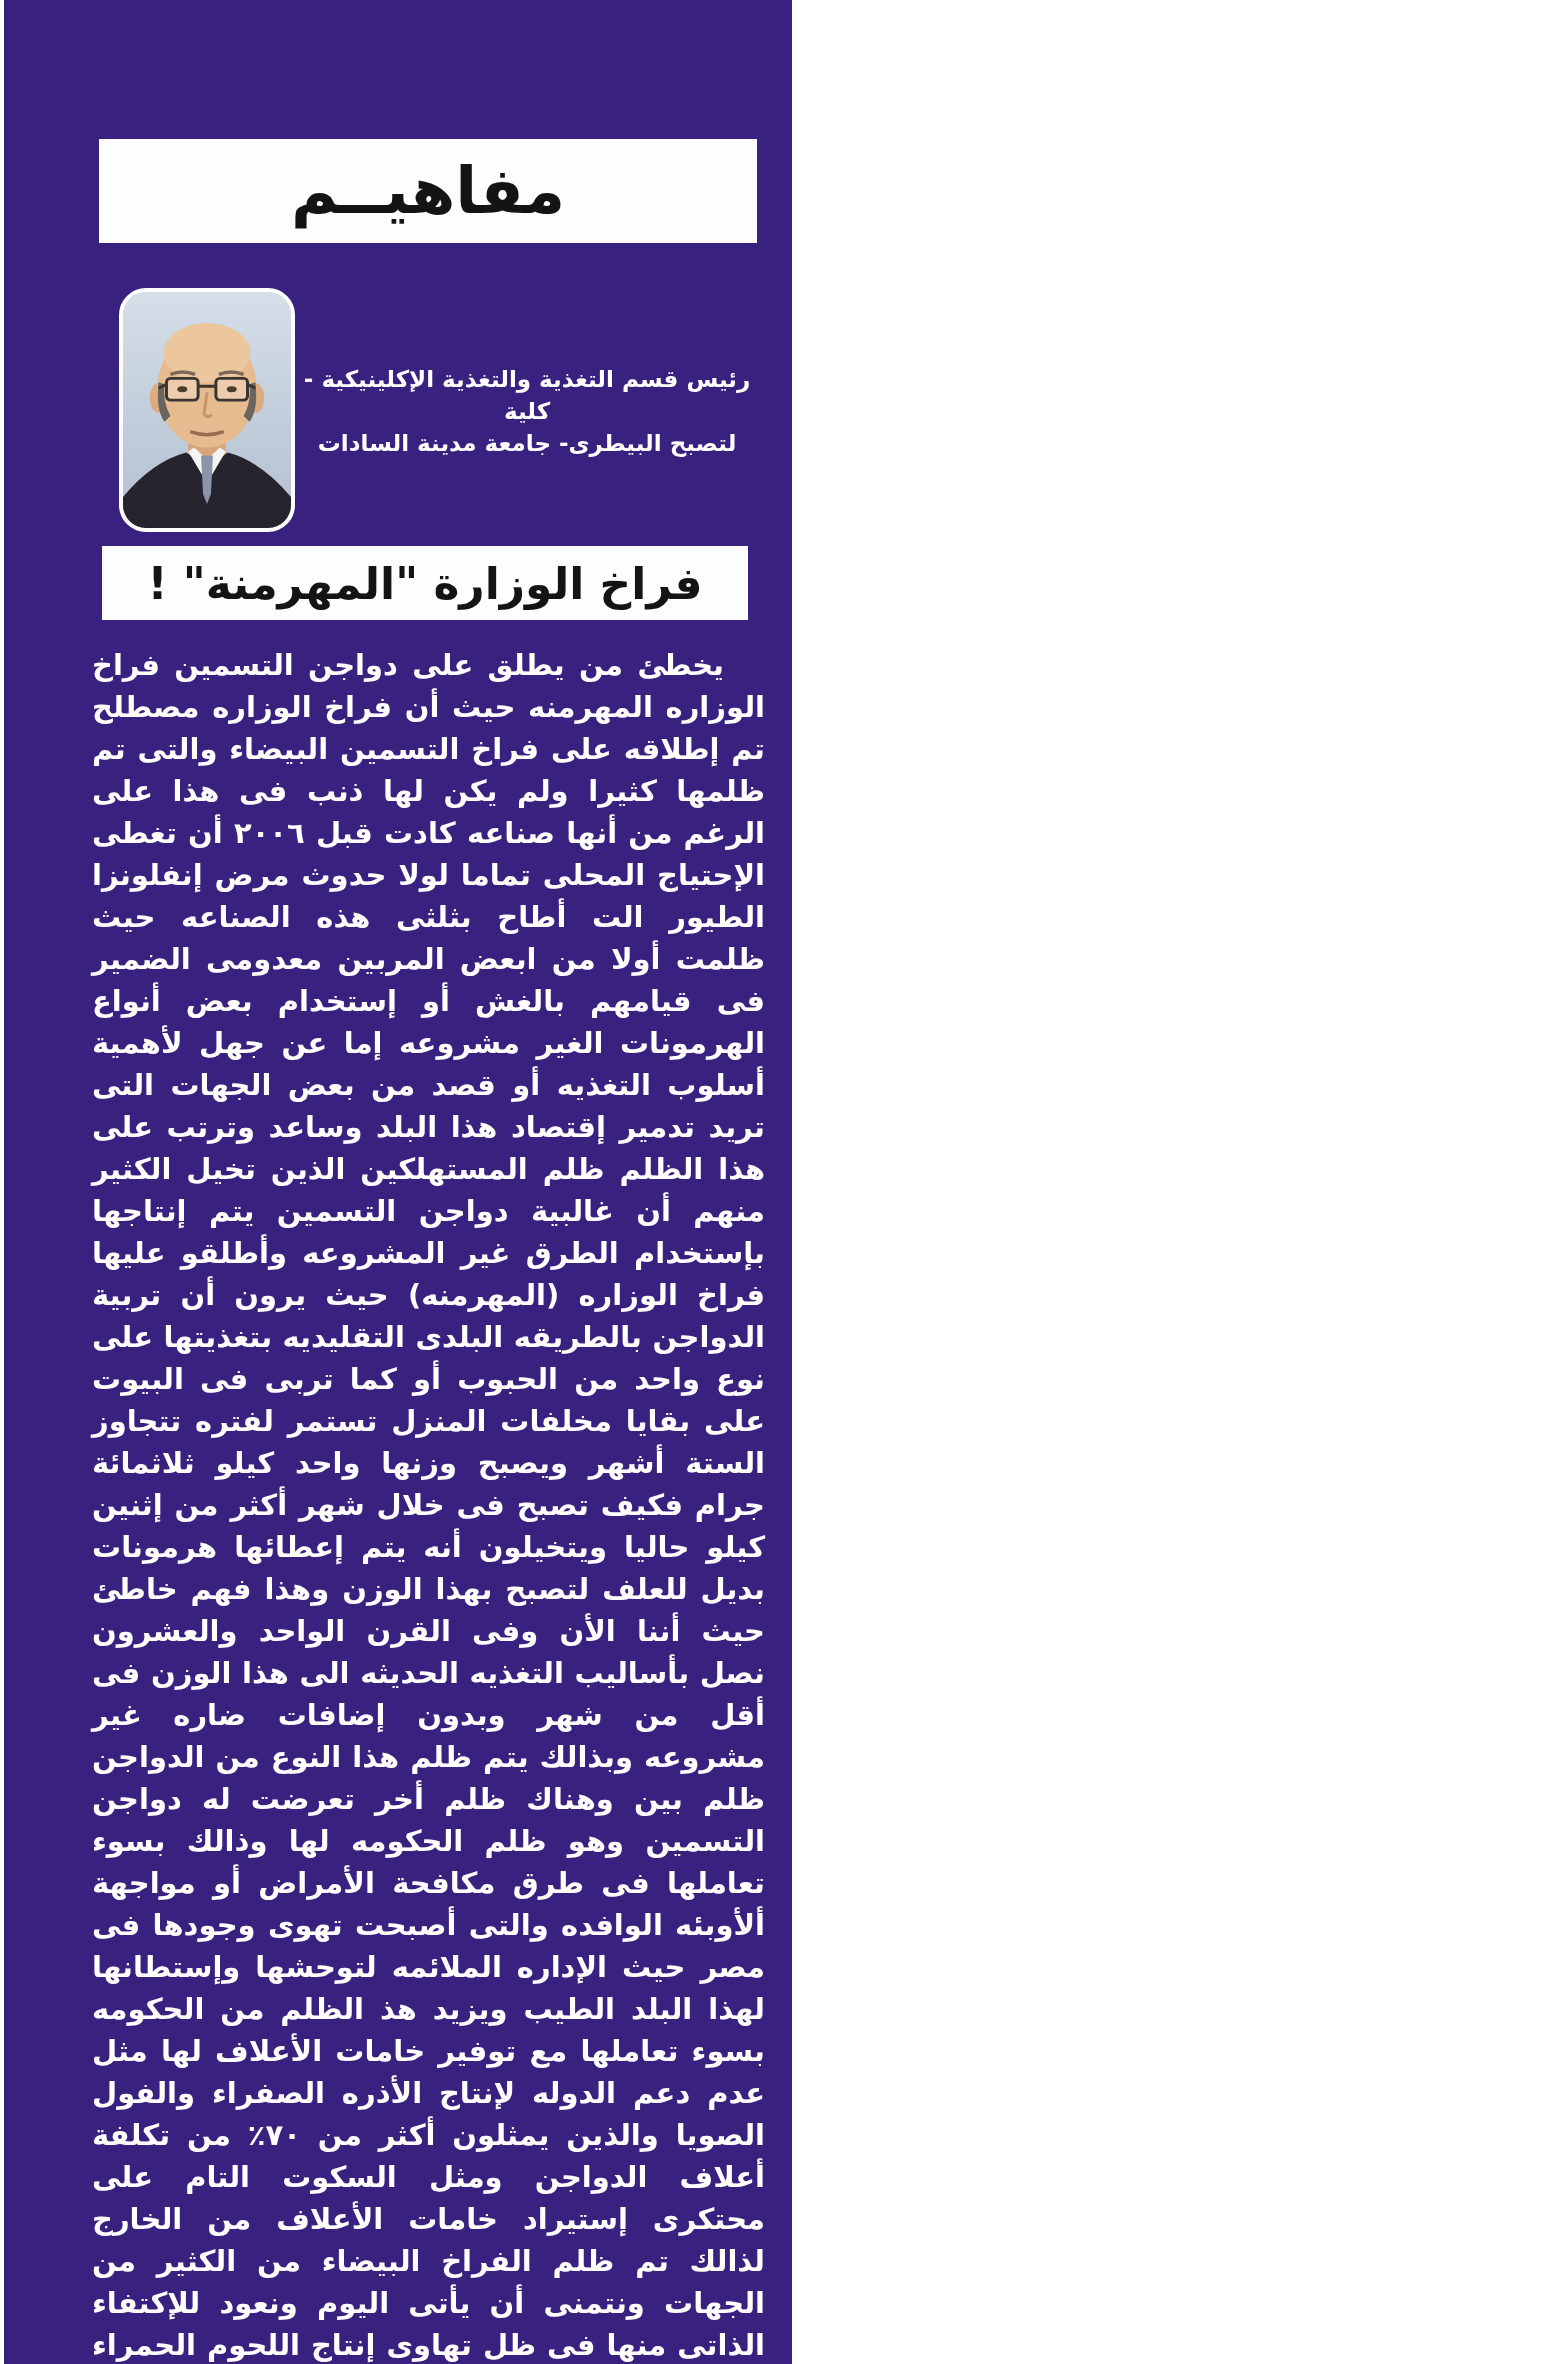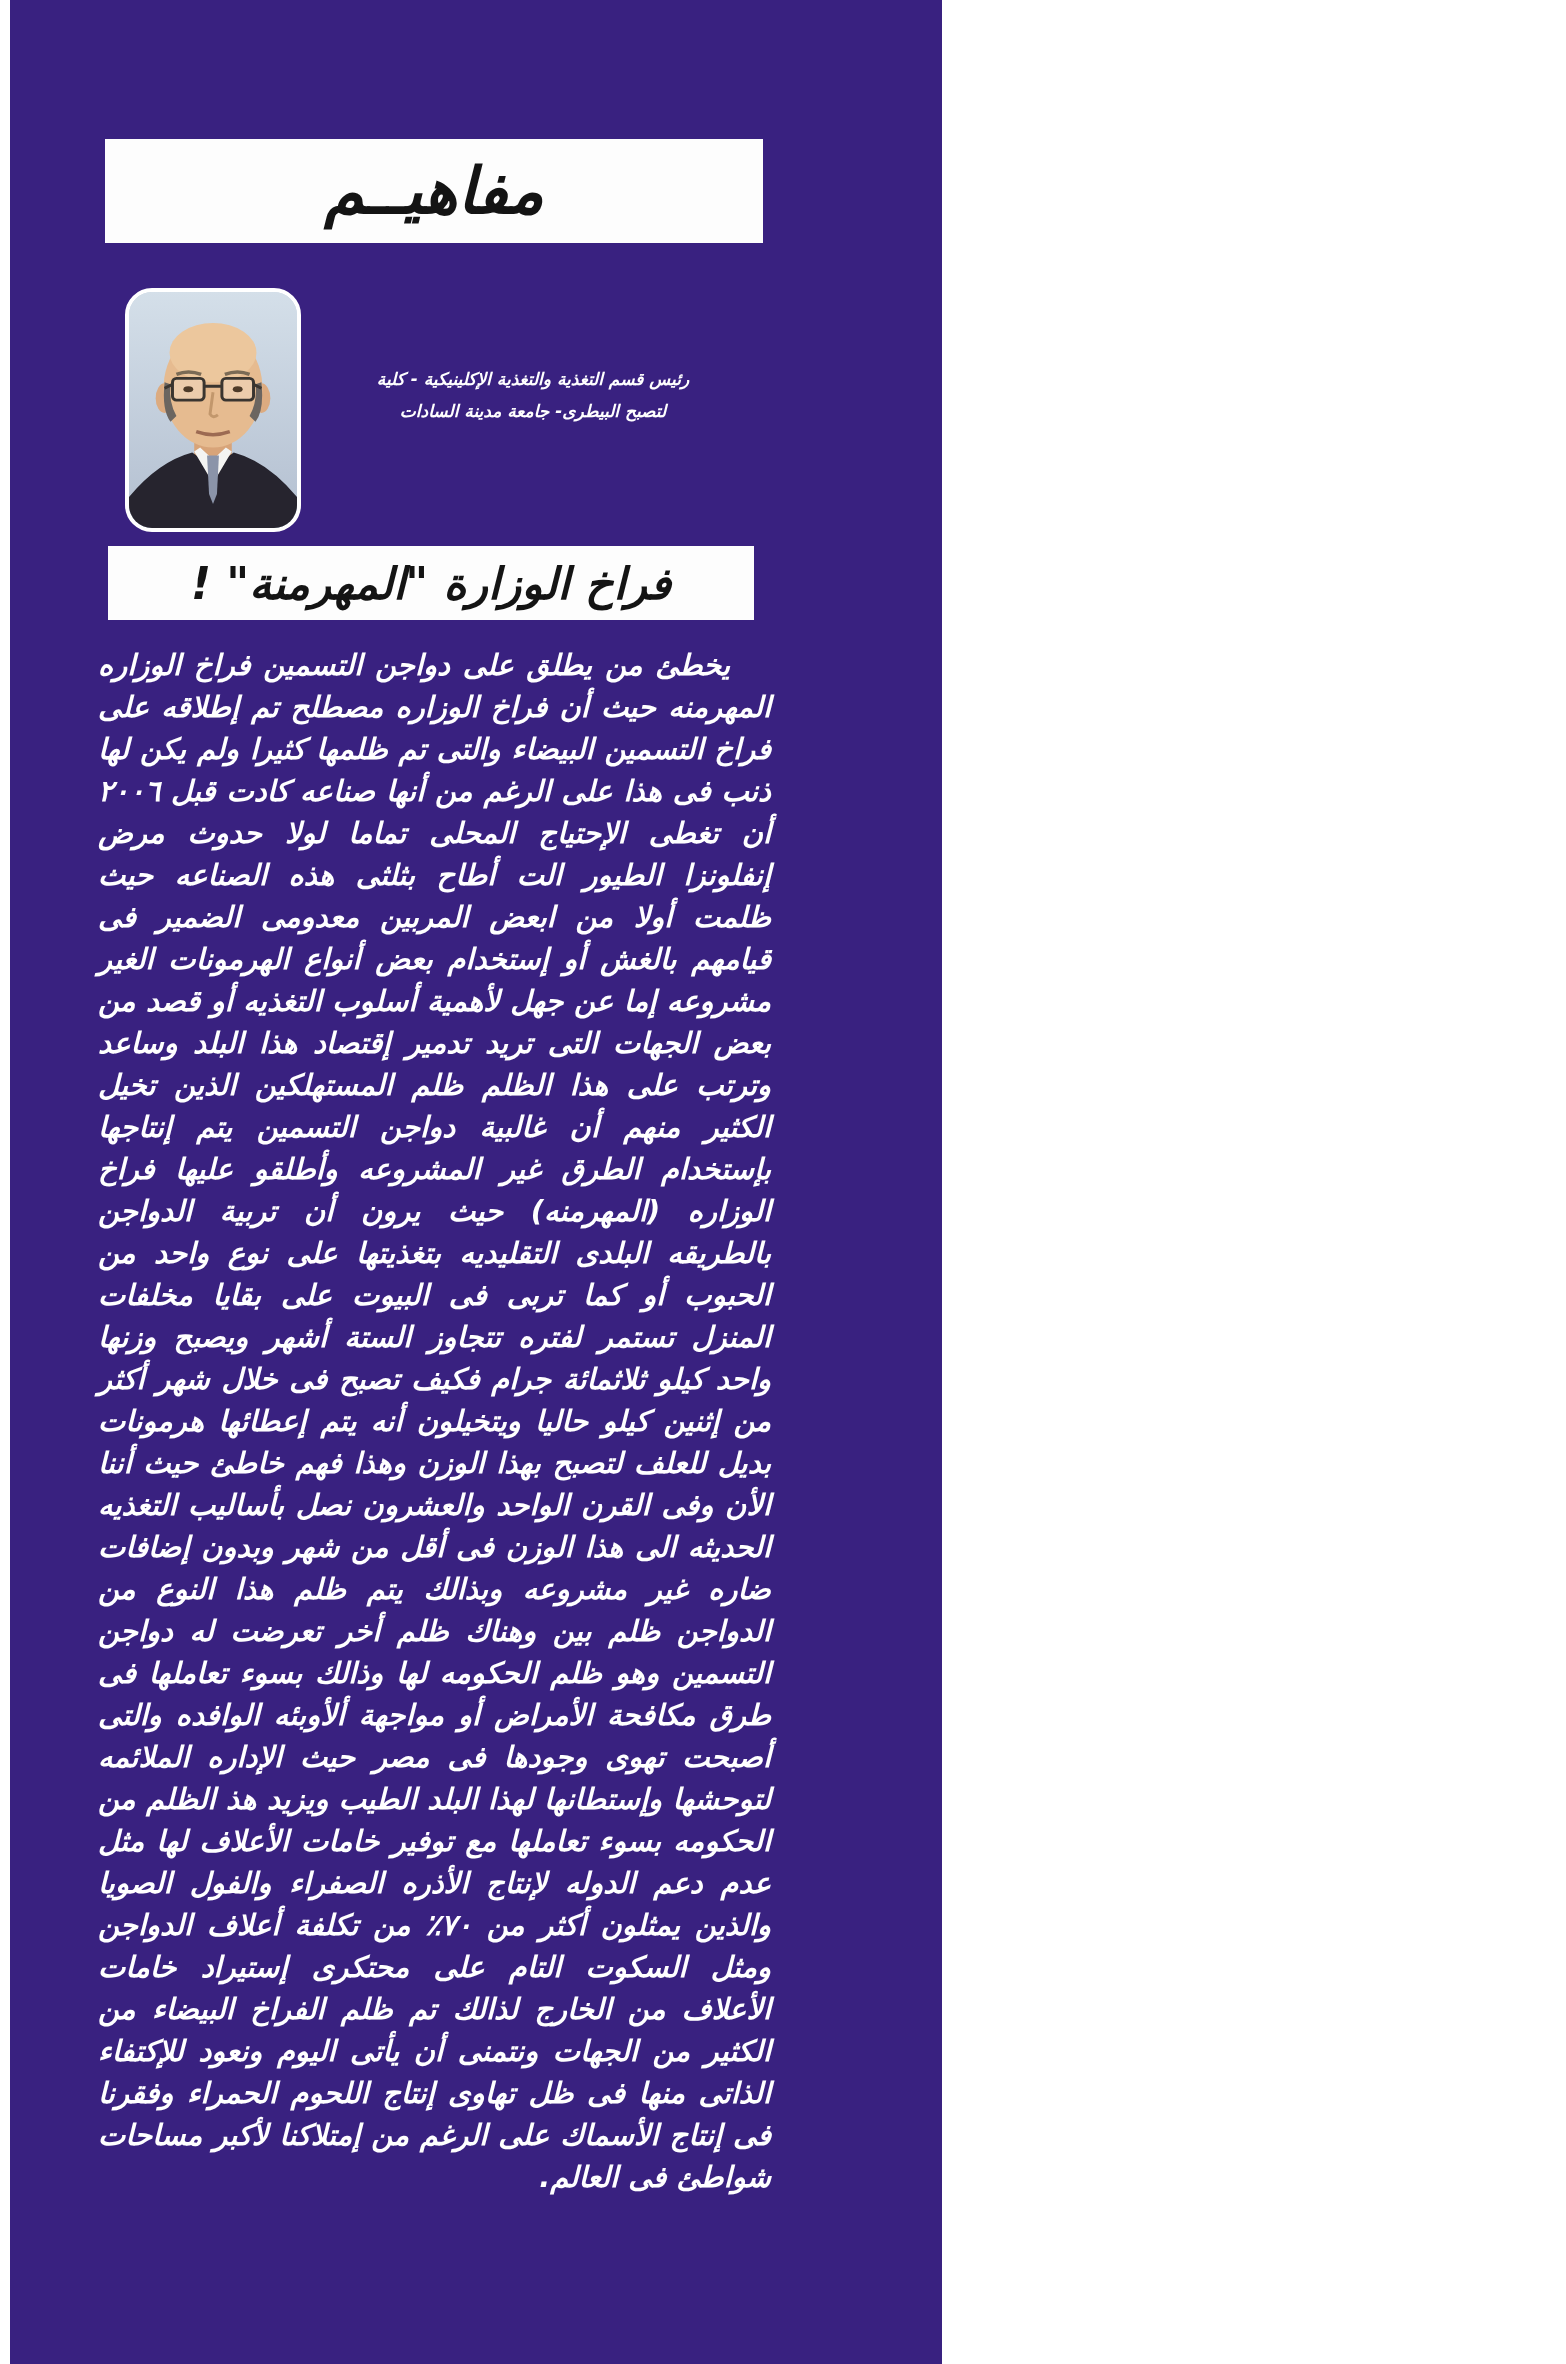--- a/index.html
+++ b/index.html
@@ -1,43 +1,42 @@
 <!DOCTYPE html>
 <html lang="ar"><head>
 <meta charset="utf-8">
 <style>
   html,body{margin:0;padding:0;}
   body{
     width:1566px;height:2364px;background:#ffffff;position:relative;
     font-family:"DejaVu Sans", sans-serif;overflow:hidden;
   }
   .column{
-    position:absolute;left:10px;top:0;width:932px;height:2364px;
+    position:absolute;left:4px;top:0;width:788px;height:2364px;
     background:#392180;
-    font-style:italic;
   }
   .header-box{
     position:absolute;left:95px;top:139px;width:658px;height:104px;
     background:#fdfdfd;display:flex;align-items:center;justify-content:center;
   }
   .header-box .section-title{
     font-size:64px;font-weight:bold;color:#141414;letter-spacing:1px;
   }
   .photo-frame{
     position:absolute;left:115px;top:288px;width:176px;height:244px;
     border:4.9px solid #ffffff;border-radius:27px;overflow:hidden;
     background:#c9d5e2;box-sizing:border-box;
   }
   .photo-frame svg{display:block;width:100%;height:100%;}
   .author-block{
     position:absolute;left:293px;top:363px;width:460px;
     text-align:center;color:#ffffff;direction:rtl;
   }
   .author-name{font-size:30px;font-weight:bold;margin-bottom:11.7px;}
-  .author-affiliation{font-size:17px;font-weight:bold;line-height:32px;}
+  .author-affiliation{font-size:23px;font-weight:bold;line-height:32px;}
   .title-box{
     position:absolute;left:98px;top:546px;width:646px;height:74px;
     background:#fdfdfd;display:flex;align-items:center;justify-content:center;
   }
   .title-box .article-title{
     font-size:44px;font-weight:bold;color:#141414;direction:rtl;
   }
   .article-body{
     position:absolute;left:88px;top:644px;width:673px;margin:0;
     direction:rtl;text-align:justify;

